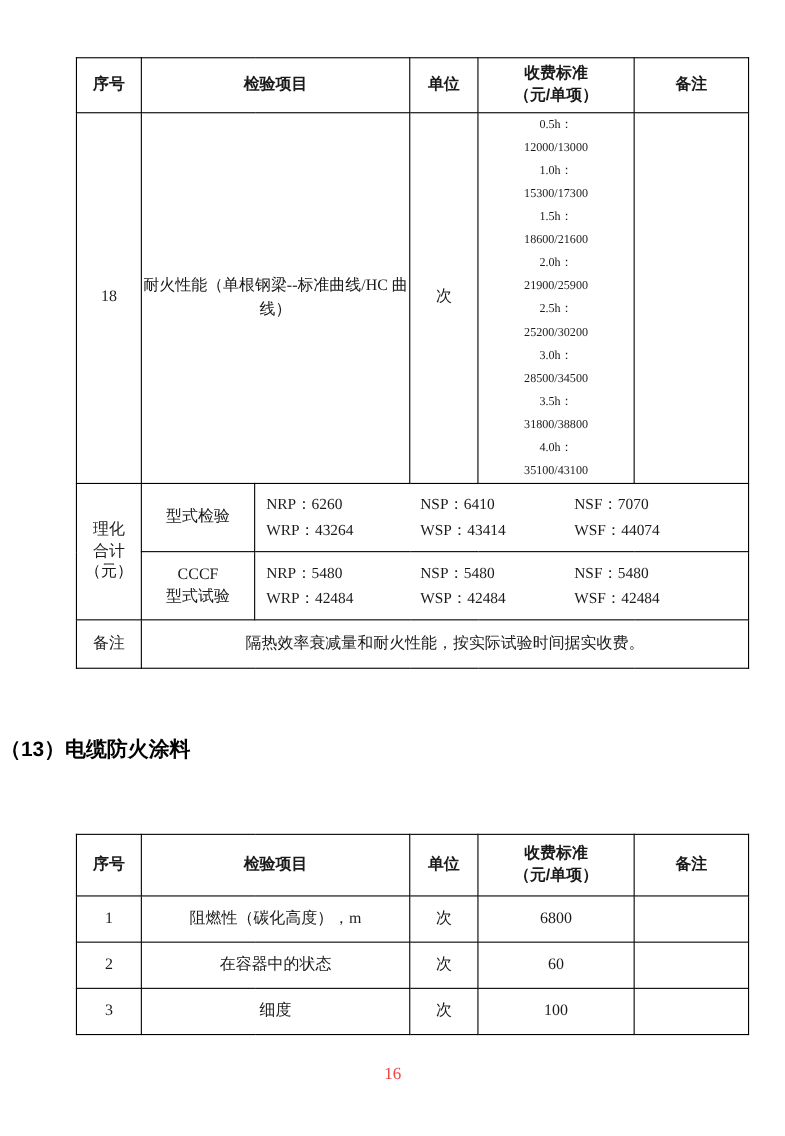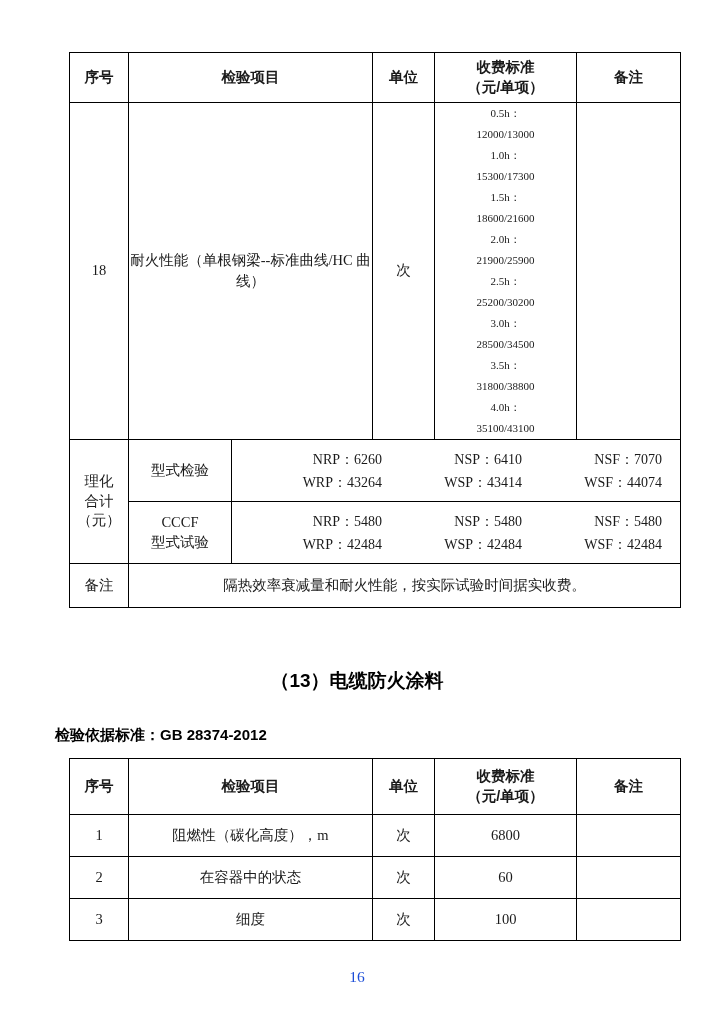--- a/index.html
+++ b/index.html
@@ -27,38 +27,38 @@
     font-family:"Liberation Sans","DejaVu Sans",sans-serif;
     font-weight:bold;font-size:15px;line-height:1.3;
   }
   td.item-cell{text-align:left;padding:2px 6px 2px 10px;font-family:Liberation Serif, serif;}
   td.num{font-size:14.5px;}
   .fee-lines{font-size:11px;line-height:21px;}
   .multiline div{line-height:1.35;}
 
   .sum-values{
     display:flex;justify-content:flex-start;align-items:center;
-    padding-left:10px;text-align:right;
+    padding-left:10px;text-align:left;
   }
   .sum-group{width:140px;font-size:14px;line-height:23px;white-space:nowrap;}
   td.note-text{text-align:left;padding-left:10px;font-size:14.5px;}
 
   .section-title{
-    position:absolute;left:0;top:668px;width:714px;text-align:center;
+    position:absolute;left:0;top:668px;width:714px;
     font-family:"Liberation Sans","DejaVu Sans",sans-serif;
     font-weight:bold;font-size:19px;color:#000;
   }
   .standard-line{
     position:absolute;left:55px;top:726px;
     font-family:"Liberation Sans","DejaVu Sans",sans-serif;
     font-weight:bold;font-size:15px;color:#000;
   }
   .page-number{
     position:absolute;left:0;top:968px;width:714px;text-align:center;
-    font-size:15.5px;color:#1d4ed8;
+    font-size:15.5px;color:#ef4444;
   }
 </style>
 </head>
 <body>
 
 <div class="page">
 
   <table class="tbl" id="t1">
     <colgroup>
       <col style="width:59px">
@@ -158,21 +158,20 @@
     </tr>
 
     <tr style="height:44px">
       <td>备注</td>
       <td colspan="5" class="note-text">隔热效率衰减量和耐火性能，按实际试验时间据实收费。</td>
     </tr>
   </tbody>
     </table>
 
   <div class="section-title">（13）电缆防火涂料</div>
-  <div class="standard-line">检验依据标准：GB 28374-2012</div>
 
   <table class="tbl" id="t2">
     <colgroup>
       <col style="width:59px">
         <col style="width:103px">
         <col style="width:141px">
       <col style="width:62px">
         <col style="width:142px">
         <col style="width:104px">
     </colgroup>

